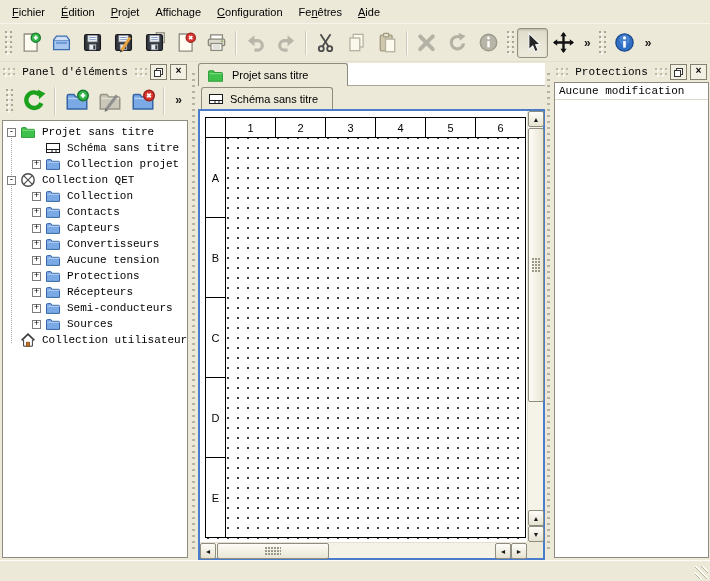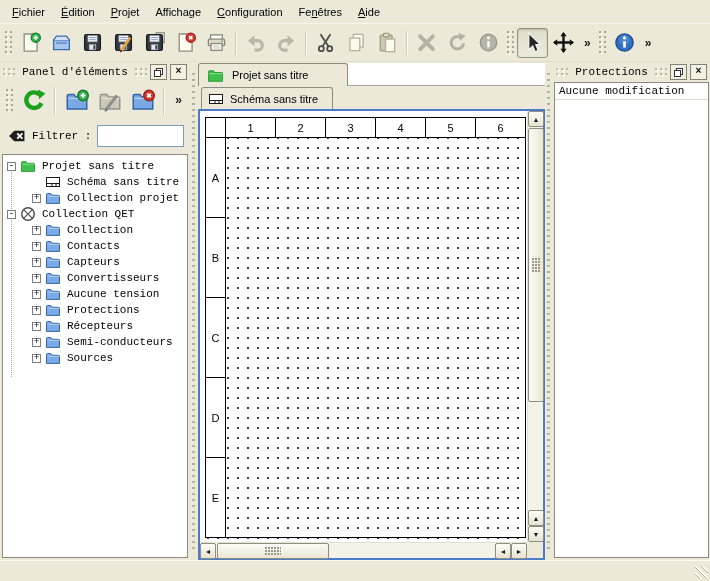--- a/index.html
+++ b/index.html
@@ -302,30 +302,20 @@
             <svg width="24" height="24" viewBox="0 0 16 16">
               <path d="M1.5 13.4 V4.6 q0-1 1-1 h3.4 l1.3 1.7 h6.3 q1 0 1 1 v7.1 z" fill="#7aa9e6" stroke="#3465a4"></path>
               <path d="M2.2 6.3 h12" stroke="#b9d2f3" stroke-width="0.9"></path>
               <circle cx="12" cy="4.3" r="3.5" fill="#d83a32" stroke="#9c1f1a"></circle>
               <path d="M10.8 3.1 l2.4 2.4 M13.2 3.1 l-2.4 2.4" stroke="#fff" stroke-width="1.2"></path>
             </svg>
           </div>
           <div class="tb-sep"></div>
           <div class="tb-overflow">»</div>
         </div>
-      <div class="filter-row">
-        <span style="display:flex;">
-            <svg width="18" height="18" viewBox="0 0 16 16">
-              <path d="M1 8 L5.6 3.4 H14.6 V12.6 H5.6 Z" fill="#1c1c1c"></path>
-              <path d="M8.2 5.6 L12.8 10.4 M12.8 5.6 L8.2 10.4" stroke="#fff" stroke-width="1.6"></path>
-            </svg>
-          </span>
-        <span>Filtrer :</span>
-        <input class="filter-input" type="text" value="" style="">
-      </div>
       <div class="tree">
         <div class="tree-guide"></div>
       <div class="tree-row lvl0">
             <div class="exp">-</div>
             <div class="tree-icon">
               <svg width="16" height="16" viewBox="0 0 16 16">
                 <path d="M1.5 13.4 V4.6 q0-1 1-1 h3.4 l1.3 1.7 h6.3 q1 0 1 1 v7.1 z" fill="#3fc24c" stroke="#2f9e3a"></path>
                 <path d="M2.2 6.3 h12" stroke="#8ae08a" stroke-width="0.9"></path>
               </svg>
             </div>
@@ -443,20 +433,31 @@
           </div>
           <div class="tree-row lvl1">
             <div class="exp">+</div>
             <div class="tree-icon">
               <svg width="16" height="16" viewBox="0 0 16 16">
                 <path d="M1.5 13.4 V4.6 q0-1 1-1 h3.4 l1.3 1.7 h6.3 q1 0 1 1 v7.1 z" fill="#7aa9e6" stroke="#3465a4"></path>
                 <path d="M2.2 6.3 h12" stroke="#b9d2f3" stroke-width="0.9"></path>
               </svg>
             </div>
             <div class="tree-label">Sources</div>
+          </div>
+          <div class="tree-row lvl0">
+            <div class="exp spacer"></div>
+            <div class="tree-icon">
+              <svg width="16" height="16" viewBox="0 0 16 16">
+                <path d="M1.6 8.4 L8 2.2 L14.4 8.4" fill="none" stroke="#3a3a3a" stroke-width="1.6"></path>
+                <path d="M3.6 8 v6.2 h8.8 V8" fill="#fff" stroke="#3a3a3a"></path>
+                <rect x="6.4" y="10.2" width="3.2" height="4" fill="#c96f1e" stroke="#7a4210" stroke-width="0.7"></rect>
+              </svg>
+            </div>
+            <div class="tree-label">Collection utilisateur</div>
           </div>
         </div>
     </div>
 
     <div class="splitter"></div>
 
     <div class="center">
       <div class="proj-tabbar">
         <div class="proj-tab">
           <span style="display:flex;">

